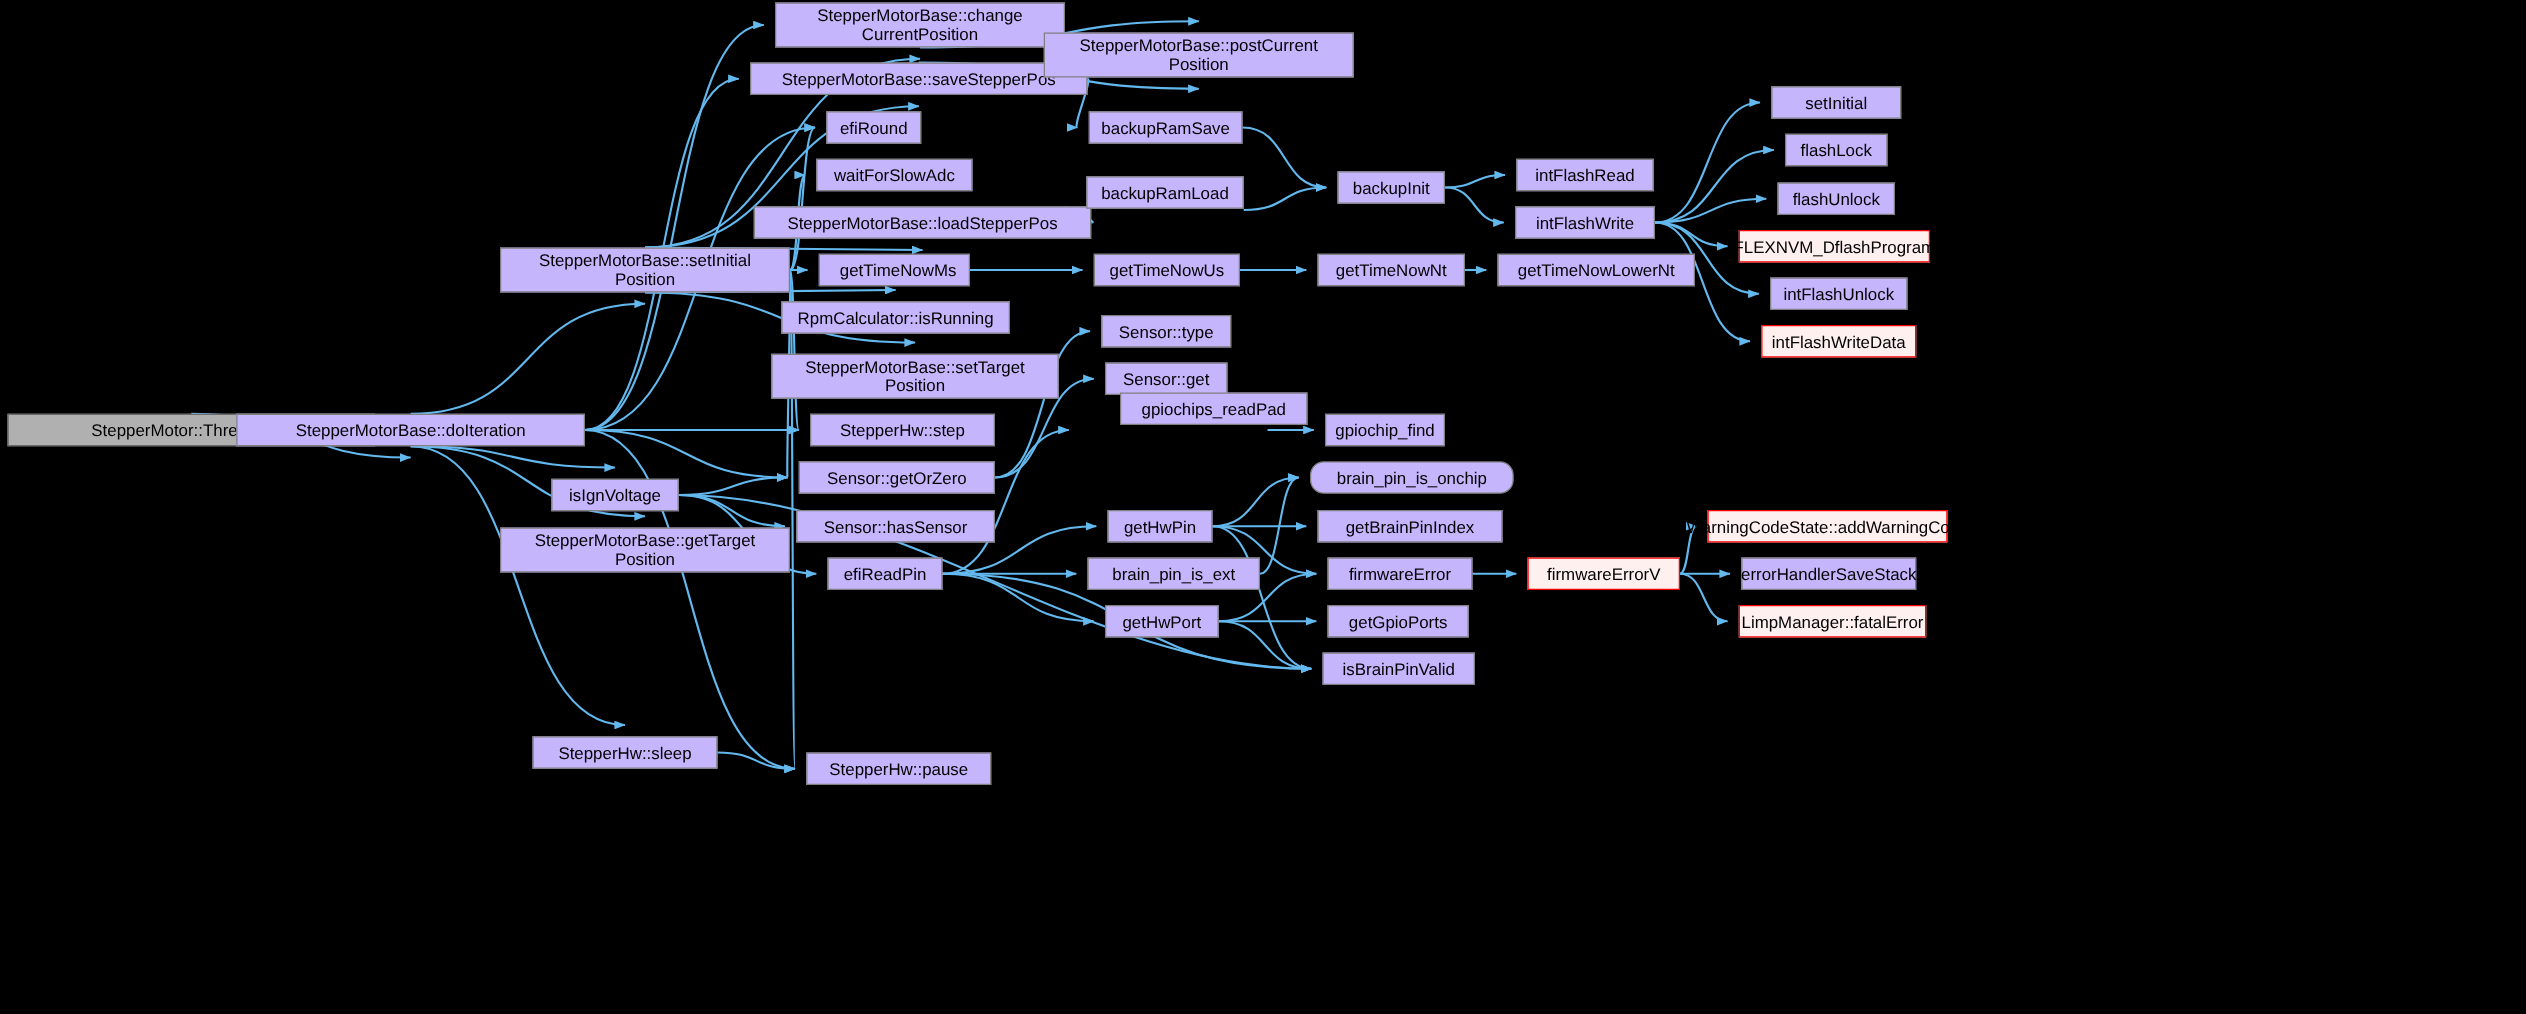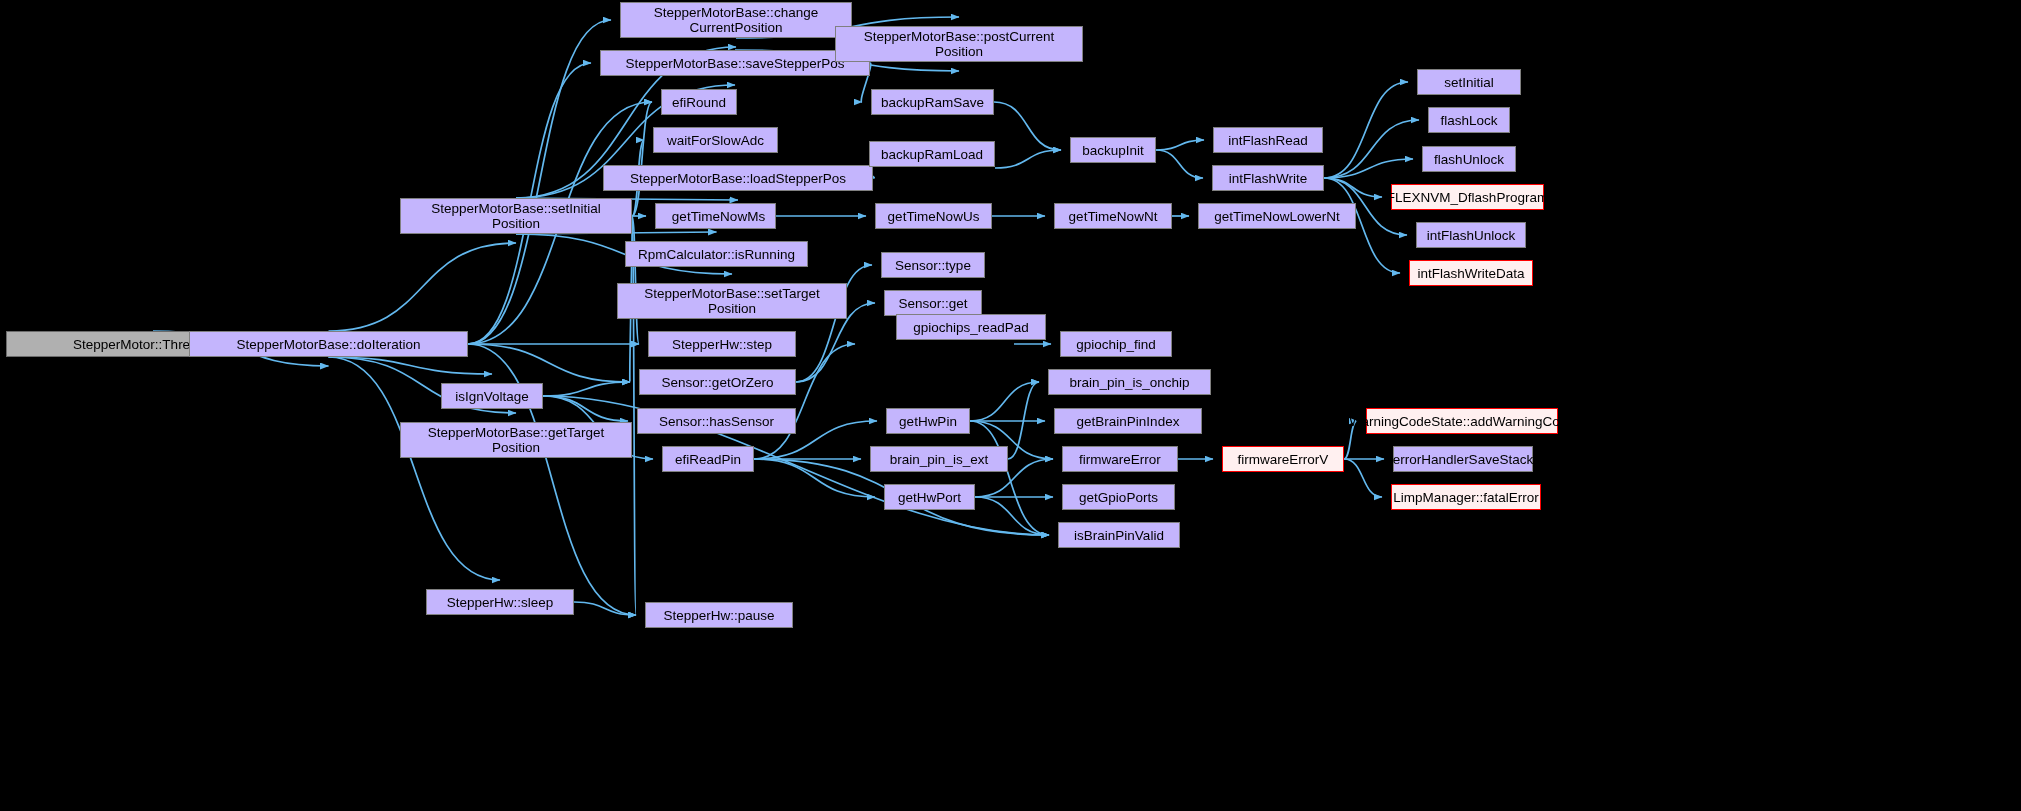--- a/index.html
+++ b/index.html
@@ -119,22 +119,22 @@
       <div class="node" style="left: 869px; top: 141px; width: 126px; height: 26px;">backupRamLoad</div>
       <div class="node" style="left: 875px; top: 203px; width: 117px; height: 26px;">getTimeNowUs</div>
       <div class="node" style="left: 881px; top: 252px; width: 104px; height: 26px;">Sensor::type</div>
       <div class="node" style="left: 884px; top: 290px; width: 98px; height: 26px;">Sensor::get</div>
       <div class="node" style="left: 864px; top: 314px; width: 150px; height: 26px; margin-left: 32px;">gpiochips_readPad</div>
       <div class="node" style="left: 886px; top: 408px; width: 84px; height: 26px;">getHwPin</div>
       <div class="node" style="left: 870px; top: 446px; width: 138px; height: 26px;">brain_pin_is_ext</div>
       <div class="node" style="left: 884px; top: 484px; width: 91px; height: 26px;">getHwPort</div>
       <div class="node" style="left: 1070px; top: 137px; width: 86px; height: 26px;">backupInit</div>
       <div class="node" style="left: 1054px; top: 203px; width: 118px; height: 26px;">getTimeNowNt</div>
-      <div class="node" style="left: 1060px; top: 331px; width: 112px; height: 26px; text-align: right;">gpiochip_find</div>
-      <div class="node" style="left: 1048px; top: 369px; width: 163px; height: 26px;">brain_pin_is_onchip</div>
+      <div class="node" style="left: 1060px; top: 331px; width: 96px; height: 26px; text-align: right;">gpiochip_find</div>
+      <div class="node" style="left: 1048px; top: 369px; width: 163px; height: 26px; border-radius: 11px;">brain_pin_is_onchip</div>
       <div class="node" style="left: 1054px; top: 408px; width: 148px; height: 26px;">getBrainPinIndex</div>
       <div class="node" style="left: 1062px; top: 446px; width: 116px; height: 26px;">firmwareError</div>
       <div class="node" style="left: 1062px; top: 484px; width: 113px; height: 26px;">getGpioPorts</div>
       <div class="node" style="left: 1058px; top: 522px; width: 122px; height: 26px;">isBrainPinValid</div>
       <div class="node" style="left: 1213px; top: 127px; width: 110px; height: 26px;">intFlashRead</div>
       <div class="node" style="left: 1212px; top: 165px; width: 112px; height: 26px;">intFlashWrite</div>
       <div class="node" style="left: 1198px; top: 203px; width: 158px; height: 26px;">getTimeNowLowerNt</div>
       <div class="node warn" style="left: 1222px; top: 446px; width: 122px; height: 26px;">firmwareErrorV</div>
       <div class="node" style="left: 1417px; top: 69px; width: 104px; height: 26px;">setInitial</div>
       <div class="node" style="left: 1428px; top: 107px; width: 82px; height: 26px;">flashLock</div>

